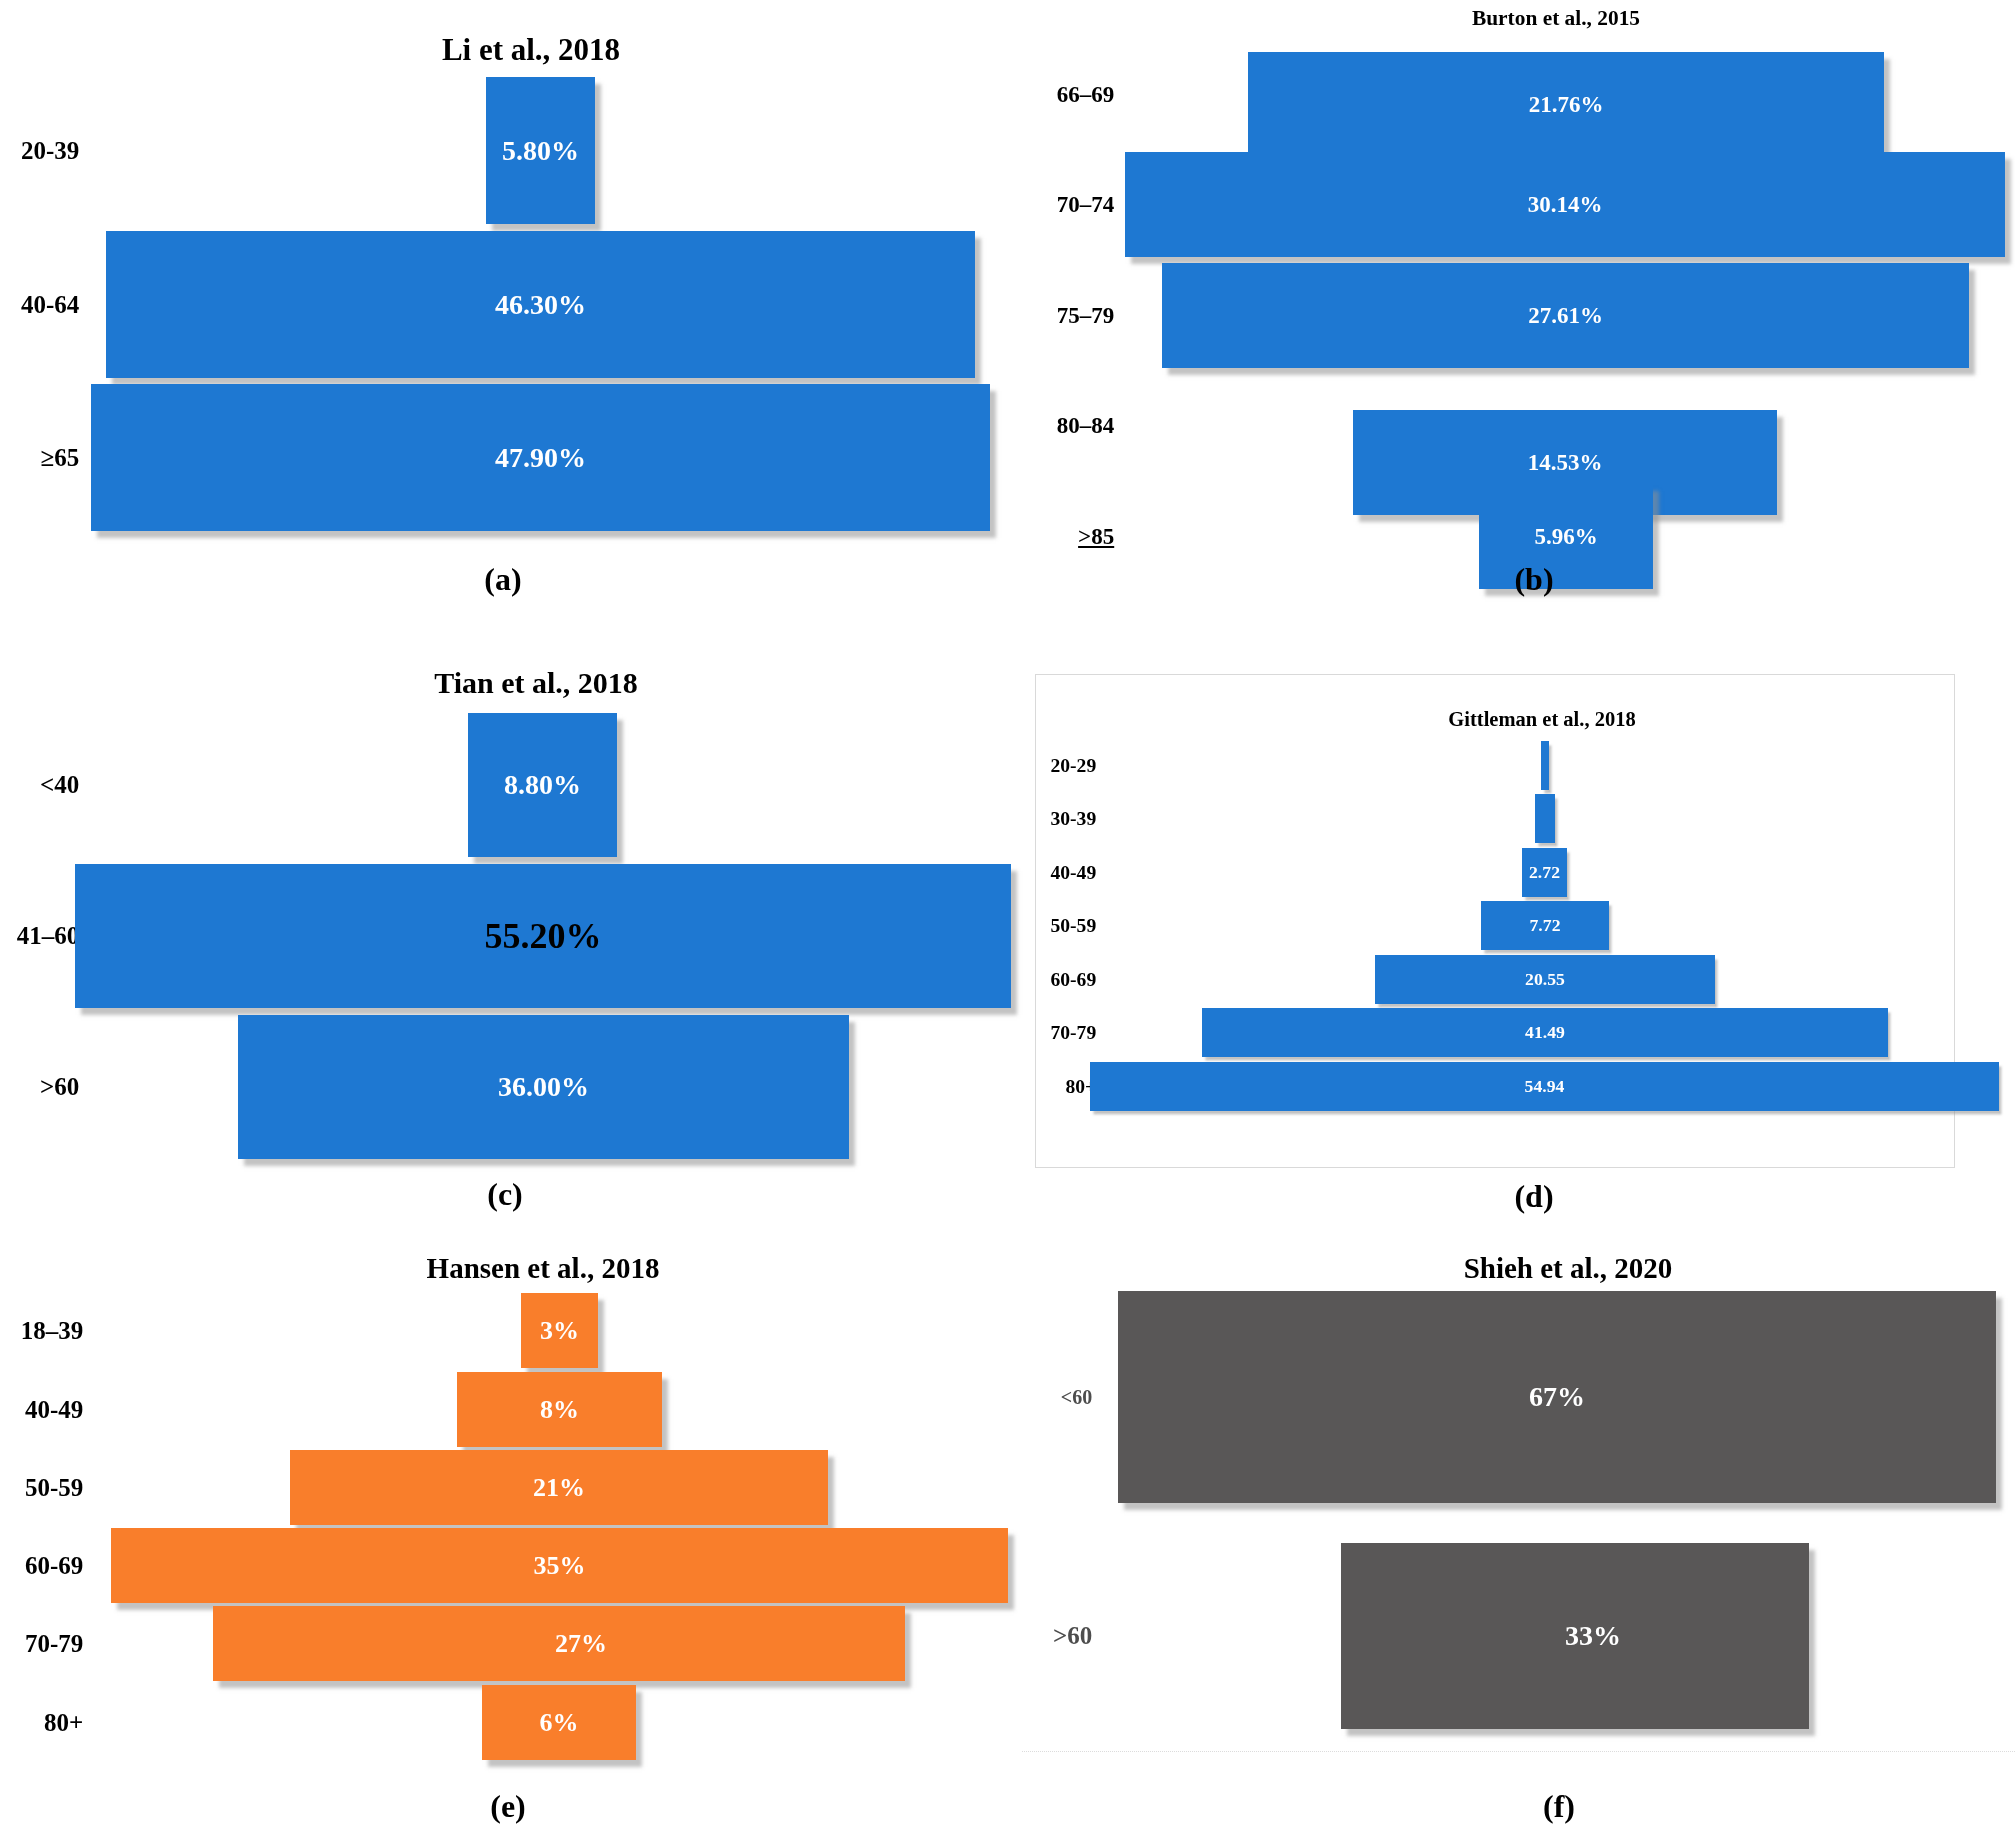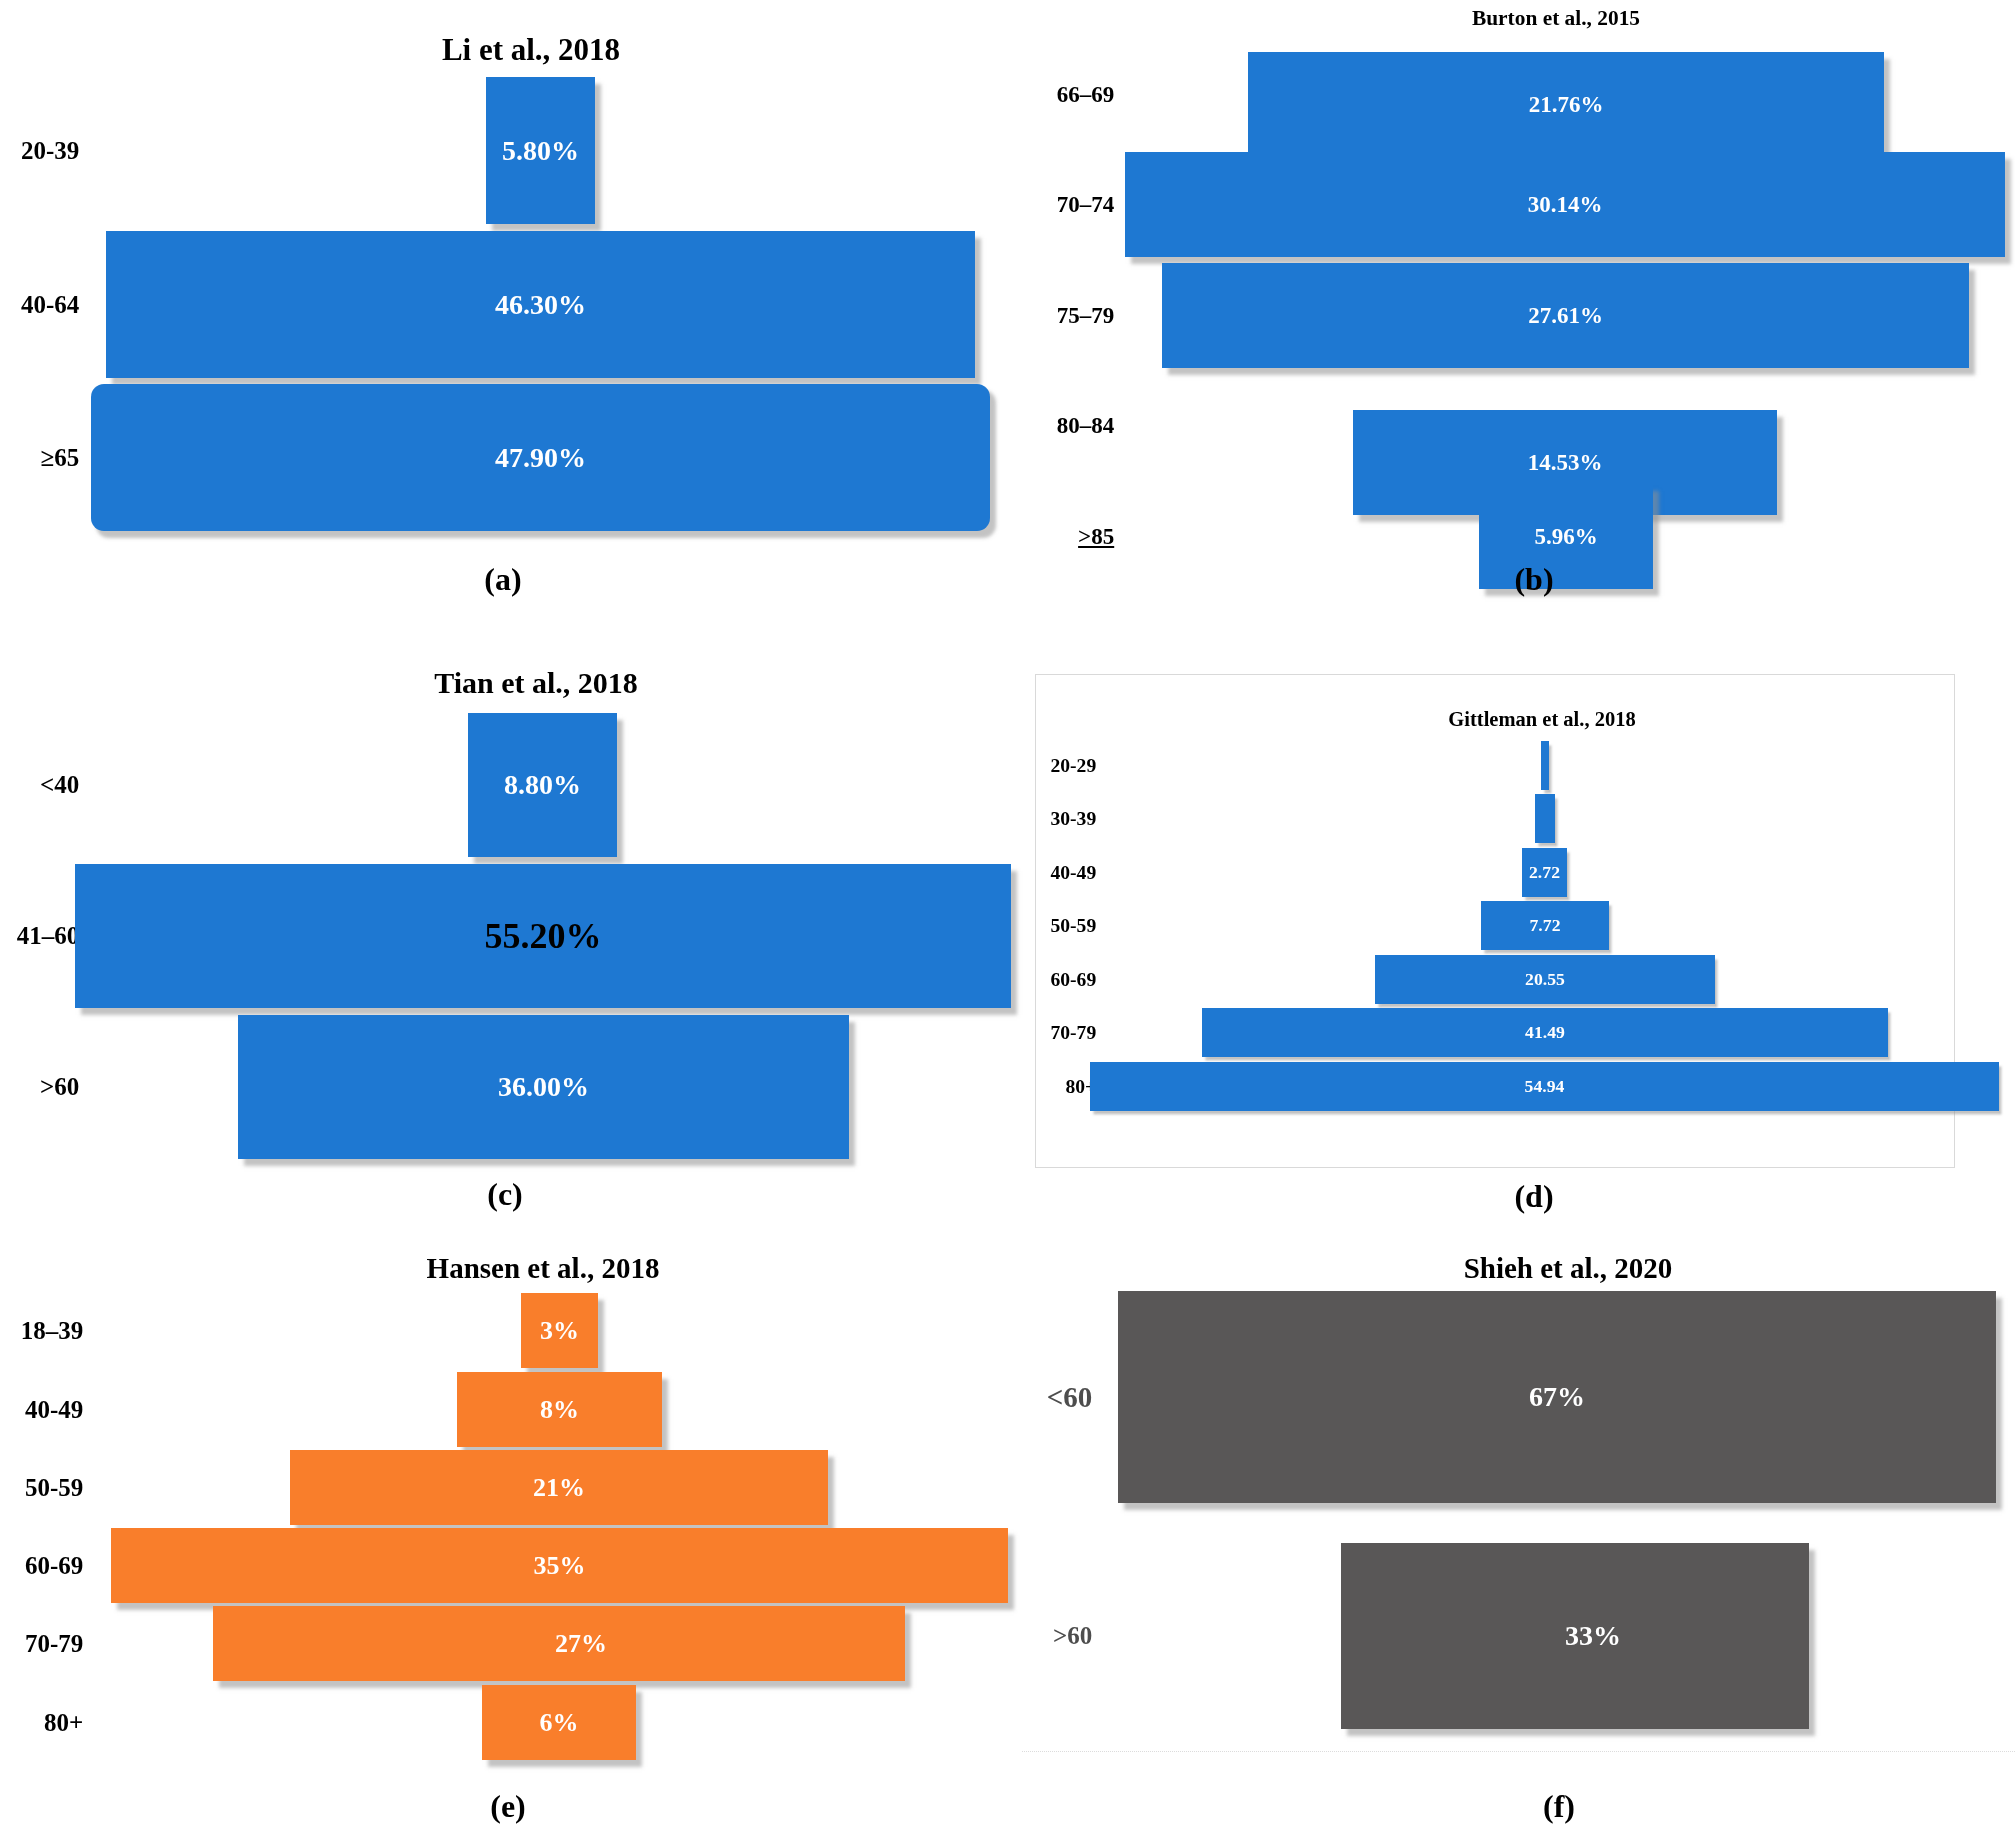--- a/index.html
+++ b/index.html
@@ -74,21 +74,21 @@
     <div class="rows">
         <div class="cat-label" style="left: 0px; top: 77px; height: 147px; width: 82px; font-size: 25px; color: rgb(0, 0, 0);">20-39</div>
         <div class="bar" style="left: 486px; top: 77px; width: 109px; height: 147px; background: rgb(30, 120, 210);">
           <span style="font-size: 28px; color: rgb(255, 255, 255);">5.80%</span>
         </div>
         <div class="cat-label" style="left: 0px; top: 231px; height: 147px; width: 82px; font-size: 25px; color: rgb(0, 0, 0);">40-64</div>
         <div class="bar" style="left: 106px; top: 231px; width: 869px; height: 147px; background: rgb(30, 120, 210);">
           <span style="font-size: 28px; color: rgb(255, 255, 255);">46.30%</span>
         </div>
         <div class="cat-label" style="left: 0px; top: 384px; height: 147px; width: 82px; font-size: 25px; color: rgb(0, 0, 0);">≥65</div>
-        <div class="bar" style="left: 91px; top: 384px; width: 899px; height: 147px; background: rgb(30, 120, 210); border-radius: 13px;">
+        <div class="bar" style="left: 91px; top: 384px; width: 899px; height: 147px; background: rgb(30, 120, 210);">
           <span style="font-size: 28px; color: rgb(255, 255, 255);">47.90%</span>
         </div>
       </div>
     <div class="panel-caption" style="left: 503px; top: 561px;">(a)</div>
   </section>
 
   <section class="panel" id="p1">
     <div class="panel-title" style="left: 548px; top: 5.6px; font-size: 21.4px;">Burton et al., 2015</div>
     <div class="rows">
         <div class="cat-label" style="left: 0px; top: 42px; height: 105px; width: 109px; font-size: 23px; color: rgb(0, 0, 0);">66–69</div>
@@ -197,21 +197,21 @@
         <div class="bar" style="left: 482px; top: 462px; width: 154px; height: 75px; background: rgb(249, 126, 43);">
           <span style="font-size: 26px; color: rgb(255, 255, 255);">6%</span>
         </div>
       </div>
     <div class="panel-caption" style="left: 508px; top: 565px;">(e)</div>
   </section>
 
   <section class="panel" id="p5">
     <div class="panel-title" style="left: 560px; top: 29px; font-size: 29px;">Shieh et al., 2020</div>
     <div class="rows">
-        <div class="cat-label" style="left: 0px; top: 68px; height: 212px; width: 87px; font-size: 29px; color: rgb(77, 77, 77);">&lt;60</div>
+        <div class="cat-label" style="left: 0px; top: 68px; height: 212px; width: 87px; font-size: 20px; color: rgb(77, 77, 77);">&lt;60</div>
         <div class="bar" style="left: 110px; top: 68px; width: 878px; height: 212px; background: rgb(89, 87, 87);">
           <span style="font-size: 28px; color: rgb(255, 255, 255);">67%</span>
         </div>
         <div class="cat-label" style="left: 0px; top: 320px; height: 186px; width: 87px; font-size: 25px; color: rgb(77, 77, 77);">&gt;60</div>
         <div class="bar" style="left: 333px; top: 320px; width: 432px; height: 186px; background: rgb(89, 87, 87); padding-left: 36px;">
           <span style="font-size: 28px; color: rgb(255, 255, 255);">33%</span>
         </div>
       </div>
     <div class="dotted-line" style="top:528px;"></div>
     <div class="panel-caption" style="left: 551px; top: 565px;">(f)</div>

